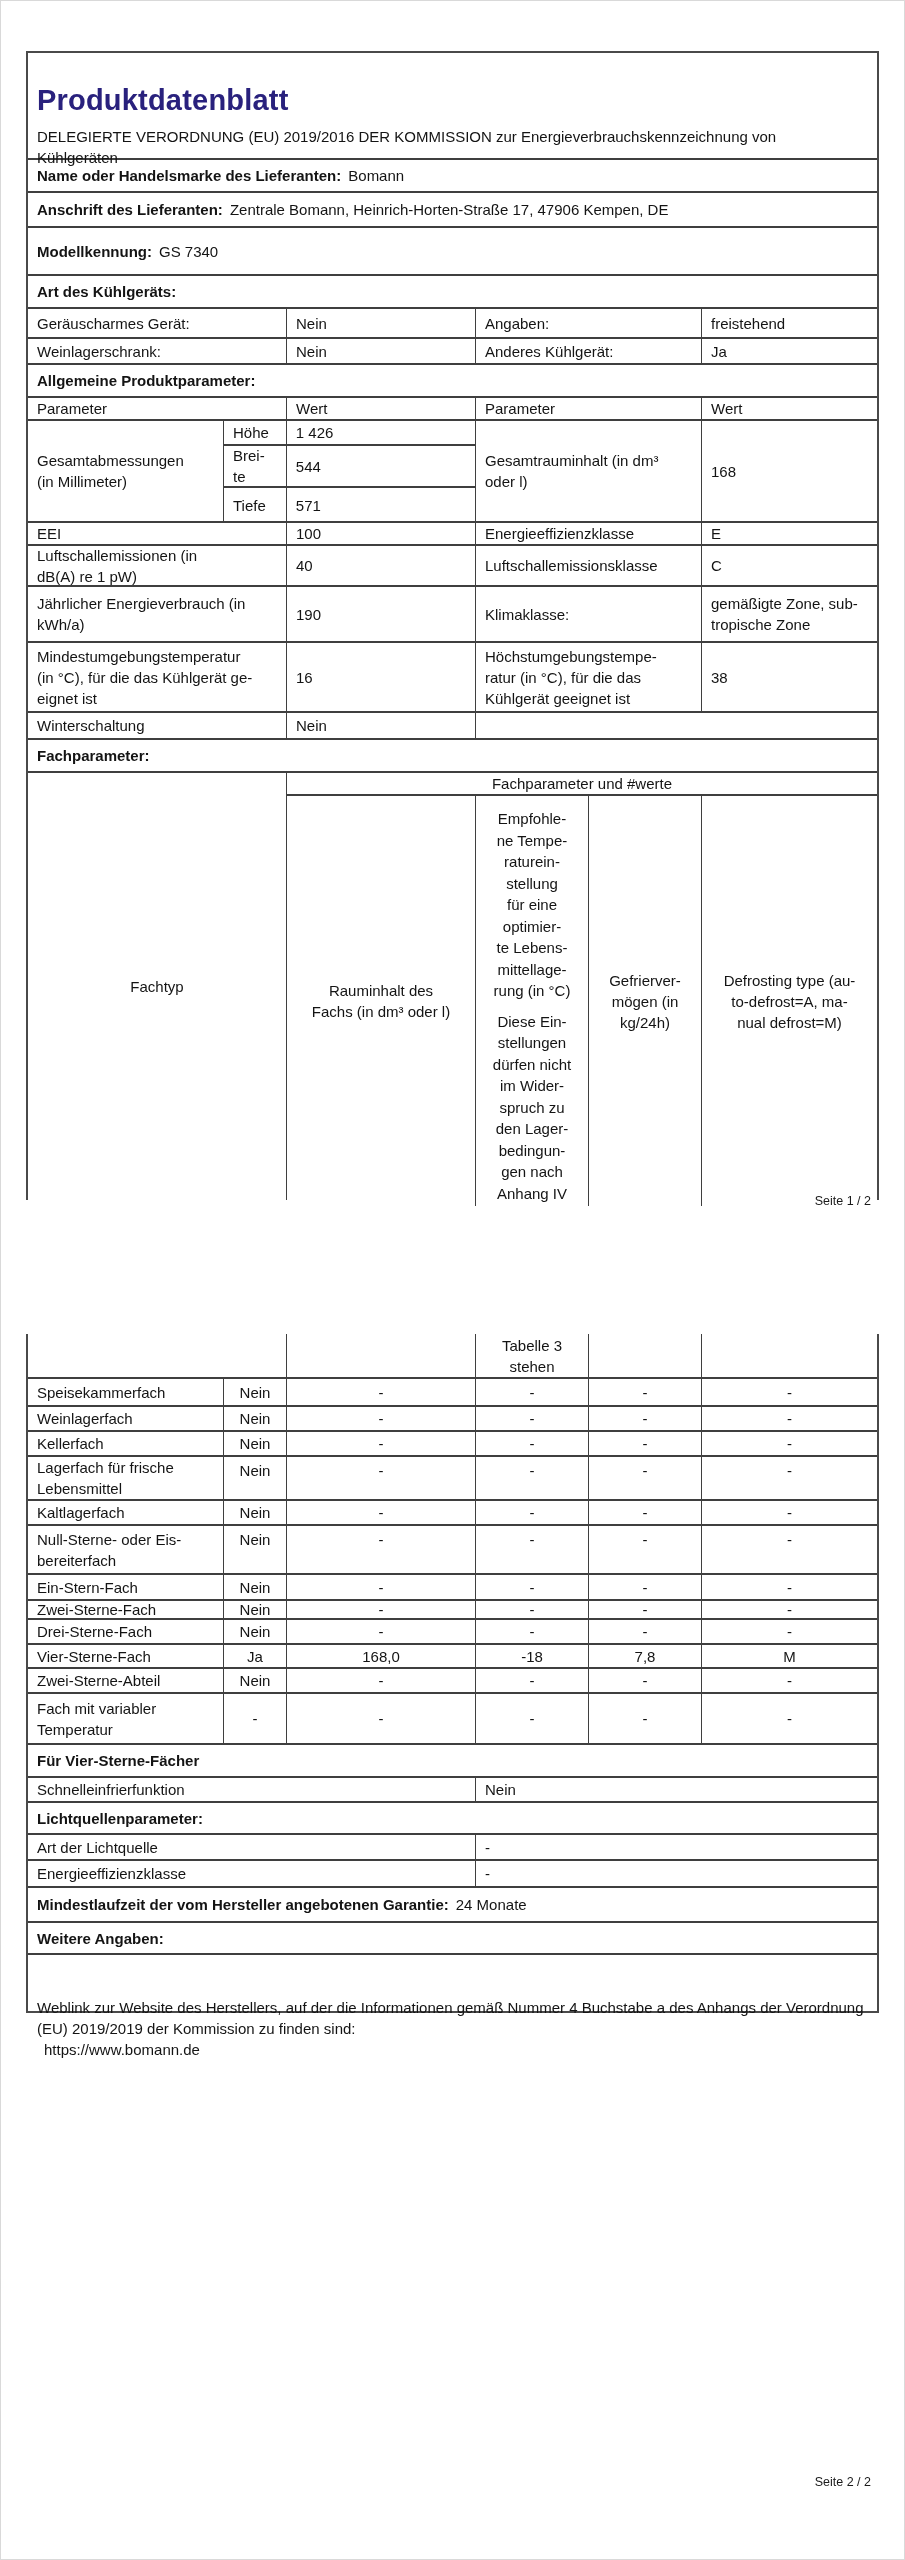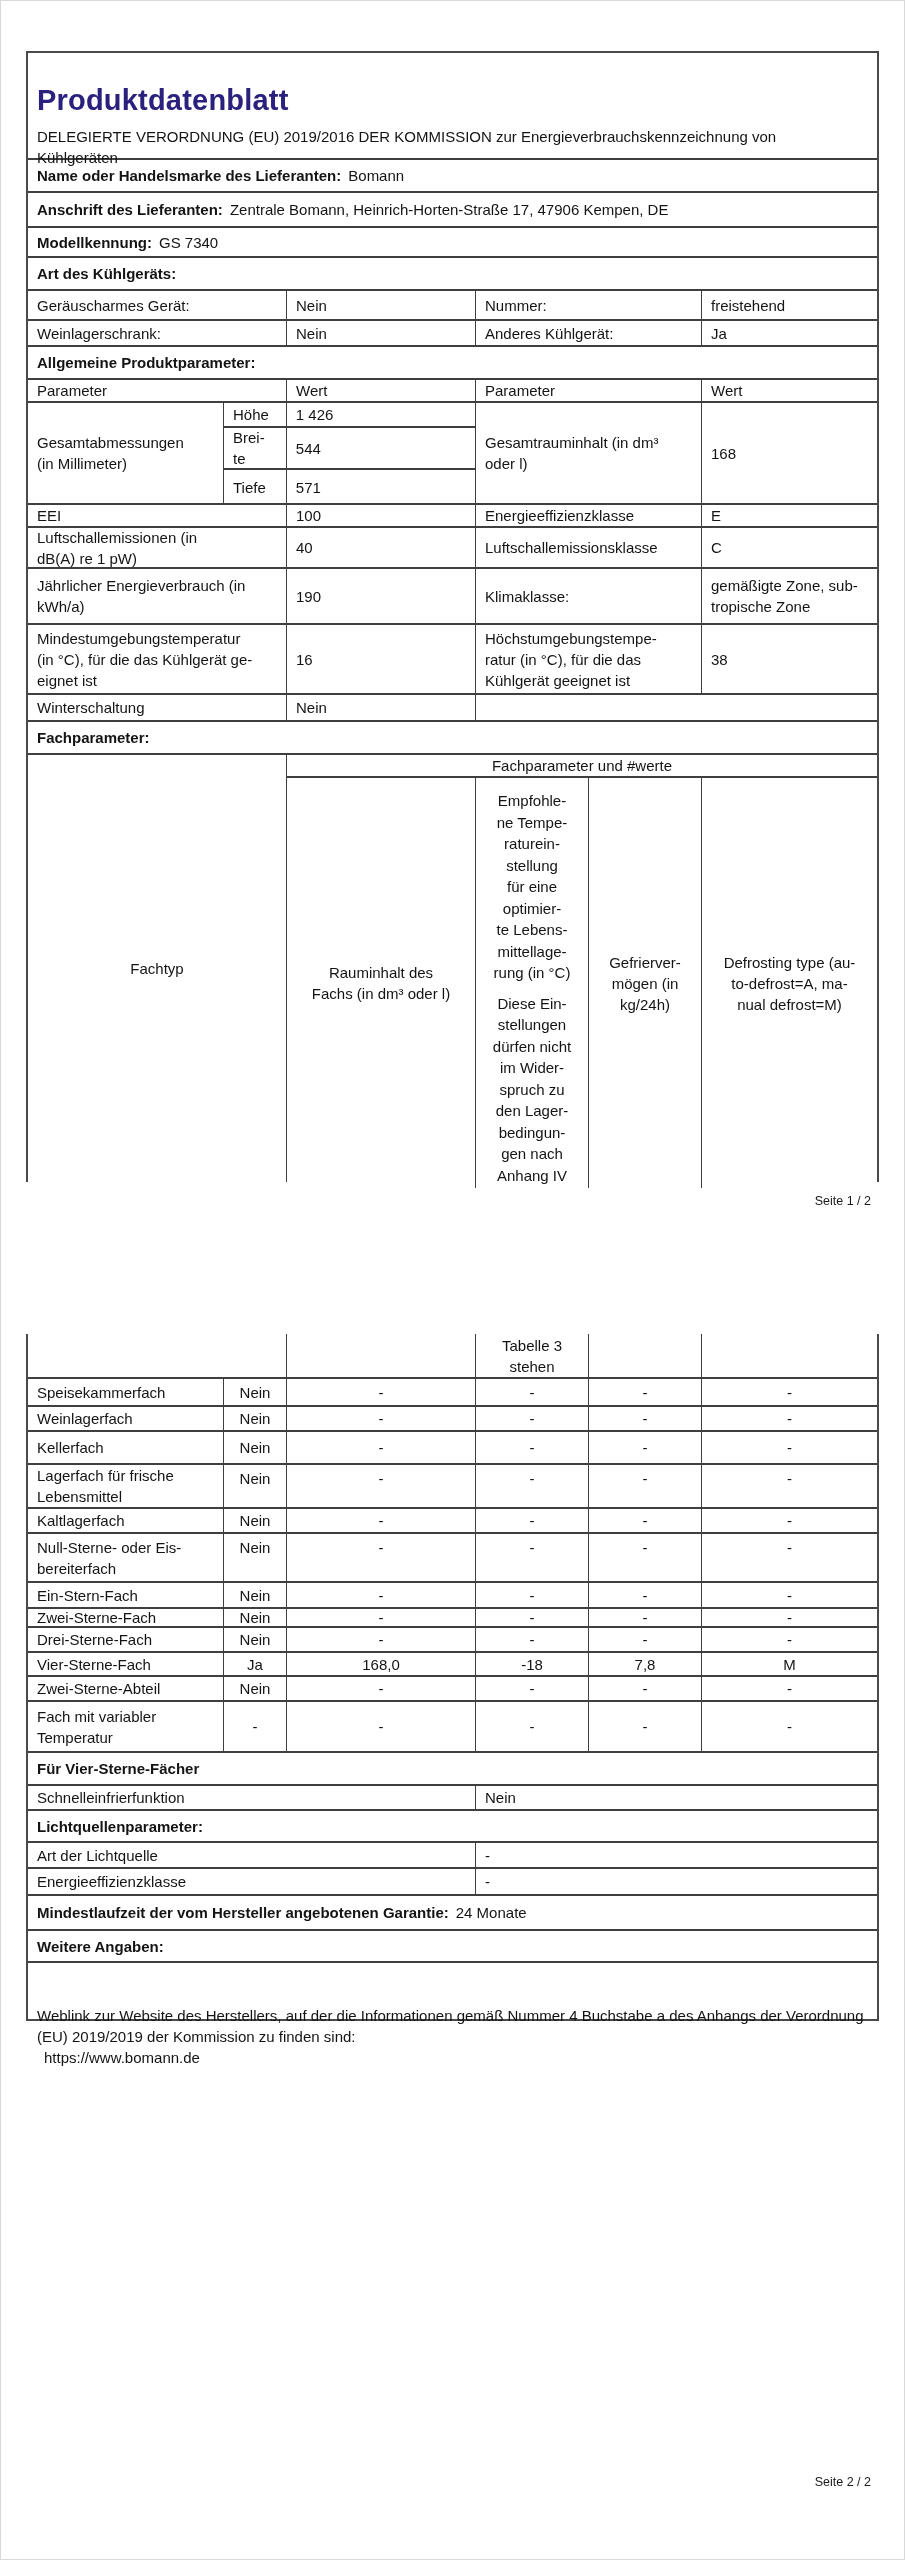--- a/index.html
+++ b/index.html
@@ -56,35 +56,35 @@
       </div>
     </div>
 
     <div class="row" style="height:35px">
       <div class="c nobr" style="width:849px">
         <span class="b">Anschrift des Lieferanten:</span>
         <span class="v">Zentrale Bomann, Heinrich-Horten-Straße 17, 47906 Kempen, DE</span>
       </div>
     </div>
 
-    <div class="row" style="height:30px">
+    <div class="row" style="height:48px">
       <div class="c nobr" style="width:849px">
         <span class="b">Modellkennung:</span>
         <span class="v">GS 7340</span>
       </div>
     </div>
 
     <div class="row" style="height:33px">
       <div class="c nobr b" style="width:849px">Art des Kühlgeräts:</div>
     </div>
 
     <div class="row" style="height:30px">
       <div class="c" style="width:259px">Geräuscharmes Gerät:</div>
       <div class="c" style="width:189px">Nein</div>
-      <div class="c" style="width:226px">Nummer:</div>
+      <div class="c" style="width:226px">Angaben:</div>
       <div class="c nobr" style="width:175px">freistehend</div>
     </div>
 
     <div class="row" style="height:26px">
       <div class="c" style="width:259px">Weinlagerschrank:</div>
       <div class="c" style="width:189px">Nein</div>
       <div class="c" style="width:226px">Anderes Kühlgerät:</div>
       <div class="c nobr" style="width:175px">Ja</div>
     </div>
 
@@ -230,21 +230,21 @@
 
     <div class="row" style="height:25px">
       <div class="c" style="width:196px">Weinlagerfach</div>
       <div class="c cc" style="width:63px">Nein</div>
       <div class="c cc" style="width:189px">-</div>
       <div class="c cc" style="width:113px">-</div>
       <div class="c cc" style="width:113px">-</div>
       <div class="c cc nobr" style="width:175px">-</div>
     </div>
 
-    <div class="row" style="height:33px">
+    <div class="row" style="height:25px">
       <div class="c" style="width:196px">Kellerfach</div>
       <div class="c cc" style="width:63px">Nein</div>
       <div class="c cc" style="width:189px">-</div>
       <div class="c cc" style="width:113px">-</div>
       <div class="c cc" style="width:113px">-</div>
       <div class="c cc nobr" style="width:175px">-</div>
     </div>
 
     <div class="row" style="height:44px">
       <div class="c" style="width:196px;align-items:center">Lagerfach für frische

